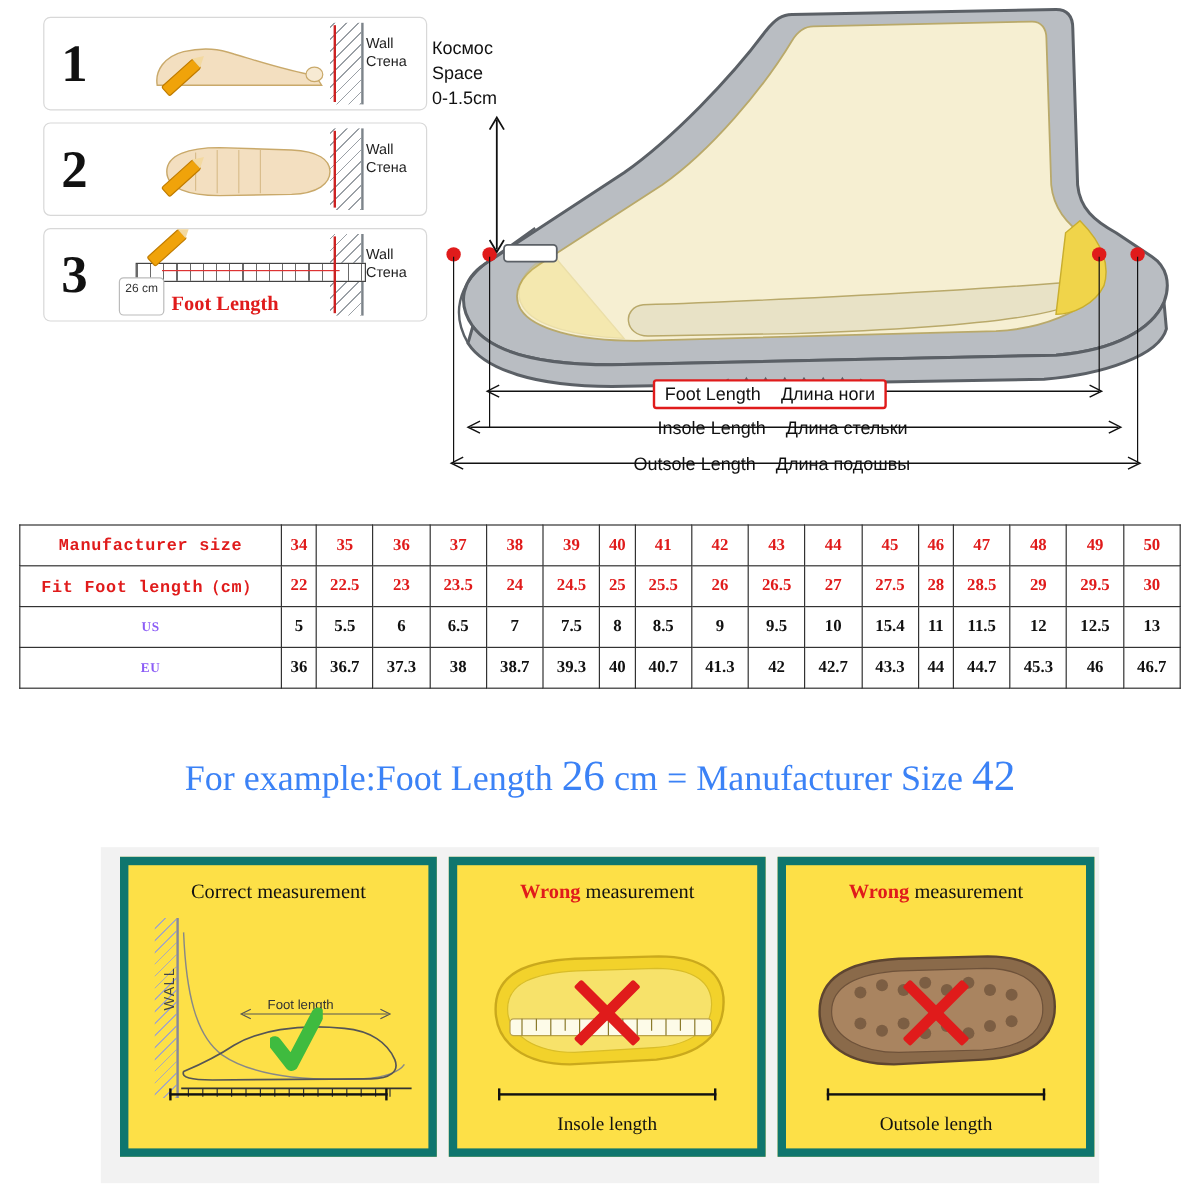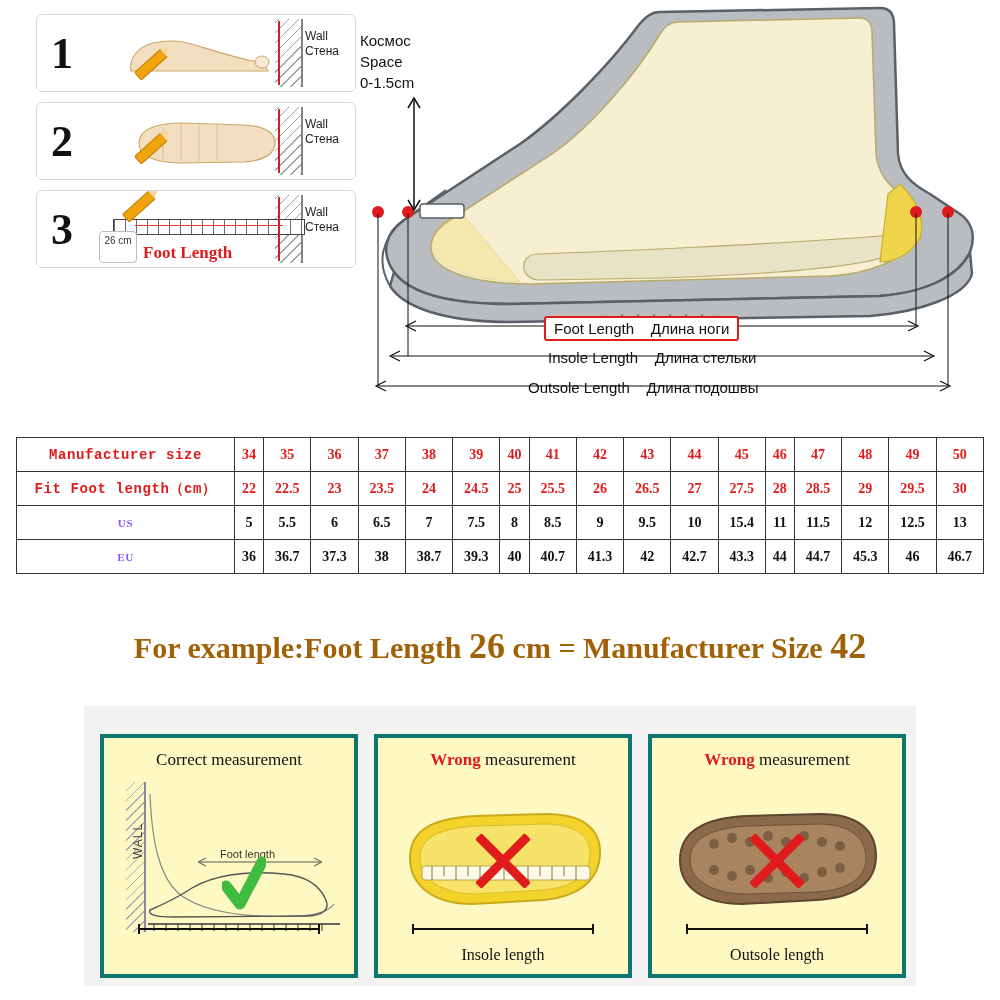--- a/index.html
+++ b/index.html
@@ -88,30 +88,30 @@
     color:#e01b1b;font-weight:bold;font-size:14px;width:215px;letter-spacing:.6px;
     font-family:"Liberation Mono",monospace;
   }
   table.size tr.r1 td:not(.head),table.size tr.r2 td:not(.head){color:#e01b1b;font-weight:bold;}
   table.size tr.r3 td.head,table.size tr.r4 td.head{color:#8b5cf6;font-family:"Liberation Serif",serif;font-weight:bold;font-size:11px;}
   table.size tr.r3 td:not(.head),table.size tr.r4 td:not(.head){color:#111;font-weight:bold;}
 
   
   .example{
     position:absolute;left:0;top:625px;width:1000px;text-align:center;
-    color:#a16207;font-size:30px;font-weight:bold;font-family:"Liberation Serif",serif;
+    color:#3b82f6;font-size:30px;font-weight:normal;font-family:"Liberation Serif",serif;
   }
   .example .big{font-size:36px;}
 
   
   .bottom{
     position:absolute;left:84px;top:706px;width:832px;height:280px;background:#f2f2f2;
   }
   .panel{
-    position:absolute;top:28px;width:250px;height:236px;background:#fef9c3;border:4px solid #0f766e;
+    position:absolute;top:8px;width:250px;height:236px;background:#fde047;border:7px solid #0f766e;
   }
   .p1{left:16px;}
   .p2{left:290px;}
   .p3{left:564px;}
   .ptitle{
     position:absolute;top:12px;left:0;width:100%;text-align:center;font-size:17px;color:#111;
     font-family:"Liberation Serif",serif;
   }
   .ptitle .red{color:#e01b1b;font-weight:bold;}
   .pcaption{

